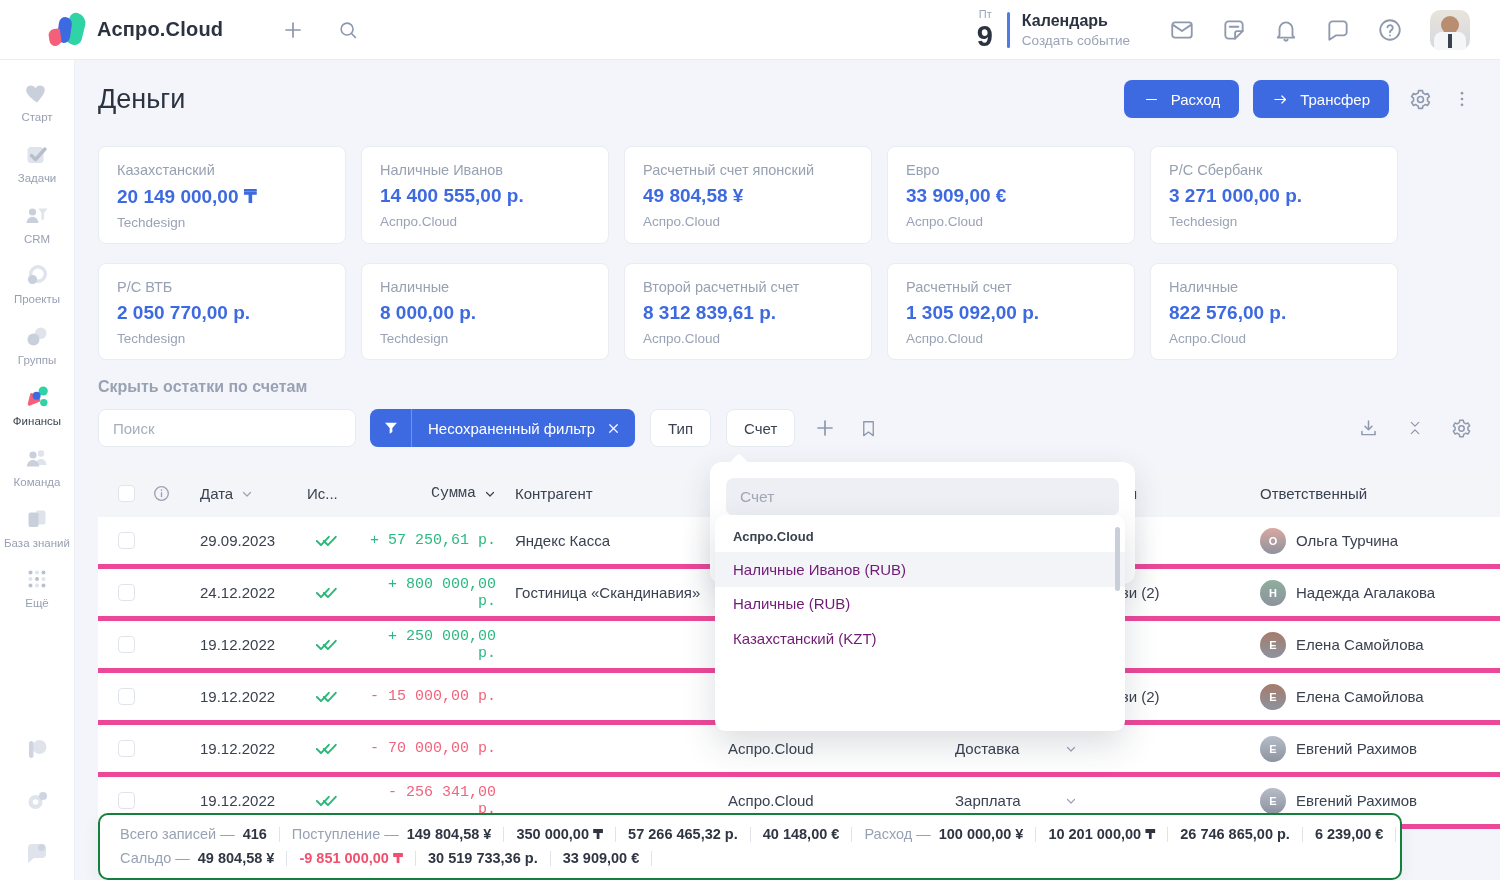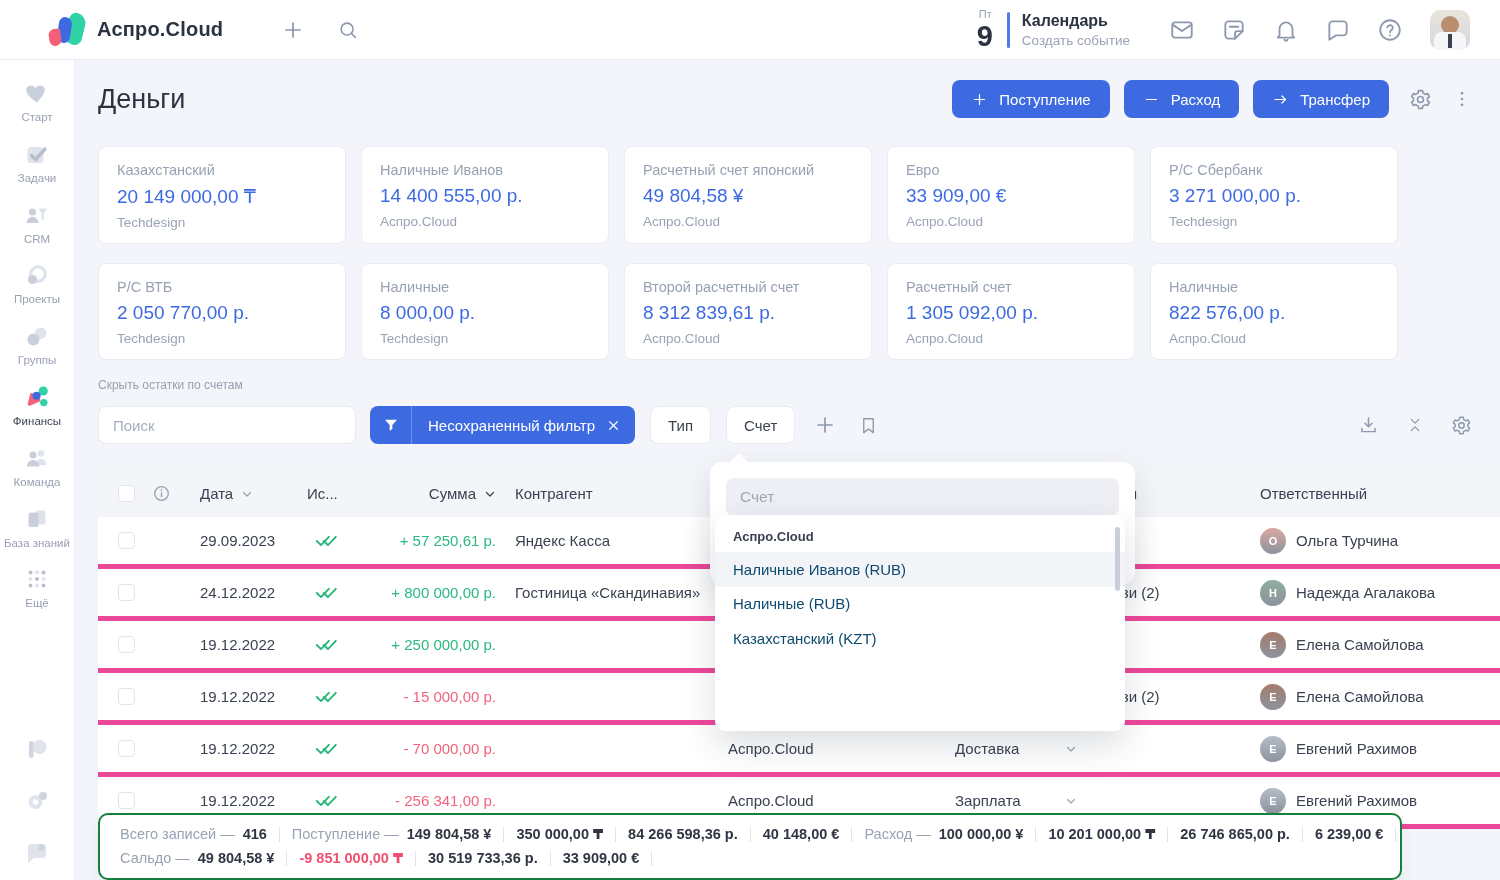--- a/index.html
+++ b/index.html
@@ -56,24 +56,24 @@
   .btn-primary { background:#3e6ae1; color:#fff; font-size:15px; height:38px; padding:0 19px;
     border-radius:8px; border:none; display:flex; align-items:center; gap:11px; cursor:pointer;
     font-family:inherit; }
   .icon-btn { color:#8e99ad; cursor:pointer; margin-left:6px; }
 
   
   .cards { margin:24px 0 0 23px; width:1300px; display:grid; grid-template-columns:repeat(5,1fr);
     gap:19px 15px; }
   .card { background:#fff; border:1px solid #e9ecf2; border-radius:8px; padding:15px 18px 13px; cursor:pointer; }
   .card .a-name { font-size:14.5px; color:#98a1b2; margin-bottom:7px; white-space:nowrap; overflow:hidden; }
-  .card .a-amount { font-size:19px; font-weight:normal; color:#3e6ae1; margin-bottom:7px; white-space:nowrap; }
+  .card .a-amount { font-size:19px; font-weight:bold; color:#3e6ae1; margin-bottom:7px; white-space:nowrap; }
   .card .a-org { font-size:13.5px; color:#9aa3b5; }
 
-  .hide-link { display:inline-block; margin:18px 0 0 23px; font-size:12px; color:#99a2b3; cursor:pointer; }
+  .hide-link { display:inline-block; margin:18px 0 0 23px; font-size:16px; color:#99a2b3; cursor:pointer;font-weight:bold; }
 
   
   .filter-row { display:flex; align-items:center; margin:13px 28px 0 23px; }
   .search-input { width:258px; height:38px; background:#fff; border:1px solid #e6eaf1; border-radius:8px;
     padding:0 14px; font-size:15px; color:#3a4150; font-family:inherit; outline:none; }
   .search-input::placeholder { color:#a6aebc; }
   .chip { height:38px; margin-left:14px; background:#3e6ae1; border-radius:8px; display:flex;
     align-items:center; color:#fff; font-size:15px; cursor:pointer; overflow:hidden; }
   .chip .funnel-seg { width:42px; align-self:stretch; display:flex; align-items:center; justify-content:center;
     border-right:1px solid rgba(255,255,255,.28); }
@@ -93,21 +93,21 @@
     grid-template-columns:46px 34px 112px 74px 146px 212px 228px 145px 145px 1fr;
     align-items:center; }
   .t-head { height:47px; background:#f4f5f9; font-size:15px; color:#3a4150; }
   .t-row { height:52px; background:#fff; border-bottom:5px solid #ec4899; font-size:15px; color:#3a4150; cursor:pointer; }
   .cbx { width:17px; height:17px; border:1.5px solid #e0e4ec; border-radius:4px; background:#fff;
     margin-left:20px; cursor:pointer; }
   .c-info { display:flex; justify-content:center; color:#9aa3b5; }
   .c-date { padding-left:22px; display:flex; align-items:center; gap:8px; }
   .c-date .sort { color:#9aa3b5; }
   .c-src { display:flex; justify-content:center; }
-  .c-amt { text-align:right; padding-right:14px; display:flex; justify-content:flex-end; align-items:center; gap:8px; }
+  .c-amt { text-align:right; padding-right:14px; display:flex; justify-content:flex-end; align-items:center; gap:8px;font-family:Liberation Mono, monospace; }
   .c-amt.pos { color:#2bb981; }
   .c-amt.neg { color:#f2637d; }
   .c-party { padding-left:5px; white-space:nowrap; overflow:hidden; }
   .c-acc { padding-left:6px; white-space:nowrap; }
   .c-cat { display:flex; align-items:center; justify-content:space-between; padding:0 18px 0 5px; }
   .c-cat .chev { color:#9aa3b5; }
   .c-links { white-space:nowrap; }
   .c-resp { display:flex; align-items:center; gap:10px; padding-left:20px; white-space:nowrap; }
   .r-avatar { width:26px; height:26px; border-radius:50%; color:#fff; font-size:11px; font-weight:bold;
     display:flex; align-items:center; justify-content:center; flex:none; }
@@ -115,21 +115,21 @@
   
   .popover { position:absolute; left:635px; top:402px; width:425px; height:122px; background:#fff;
     border-radius:12px; box-shadow:0 10px 30px rgba(40,50,70,.14); z-index:40; }
   .popover::before { content:""; position:absolute; top:-6px; left:22px; width:14px; height:14px;
     background:#fff; transform:rotate(45deg); border-radius:3px; }
   .pop-input { margin:16px; height:38px; background:#edeff4; border-radius:8px; display:flex;
     align-items:center; padding:0 14px; color:#a0a8b8; font-size:15.5px; cursor:text; }
   .dd-list { position:absolute; left:640px; top:455px; width:410px; height:216px; background:#fff;
     border-radius:10px; box-shadow:0 14px 34px rgba(40,50,70,.16); z-index:50; padding-top:5px; overflow:hidden; }
   .dd-group { font-size:13px; font-weight:bold; color:#3a4150; padding:9px 18px 8px; }
-  .dd-item { font-size:15px; color:#0c4a6e; padding:0 18px; height:34.5px; display:flex; align-items:center; cursor:pointer; }
+  .dd-item { font-size:15px; color:#701a75; padding:0 18px; height:34.5px; display:flex; align-items:center; cursor:pointer; }
   .dd-item.hl { background:#f2f4f7; }
   .dd-scroll { position:absolute; right:5px; top:12px; width:5px; height:64px; border-radius:3px; background:#c9ced8; }
 
   
   .summary { position:absolute; left:23px; top:753px; width:1304px; background:#fff;
     border:2px solid #15803d; border-radius:10px; z-index:60; padding:7px 20px 8px;
     box-shadow:0 6px 18px rgba(40,50,70,.06); }
   .sum-row { display:flex; align-items:center; height:24px; font-size:14.5px; white-space:nowrap; }
   .sum-lbl { color:#99a2b3; margin-right:8px; }
   .sum-val { color:#2f3542; font-weight:bold; }
@@ -329,28 +329,20 @@
         </span>
       </div>
     </div>
   </nav>
 
 <div class="main">
 
   <div class="page-head">
     <h1 class="page-title">Деньги</h1>
     <div class="head-actions" id="head-actions">
-      <button class="btn-primary">
-          <span>
-            <svg width="17" height="17" viewBox="0 0 24 24" fill="none" stroke="currentColor" stroke-width="1.7" stroke-linecap="round" stroke-linejoin="round">
-              <path d="M12 5v14M5 12h14"></path>
-            </svg>
-          </span>
-          <span>Поступление</span>
-        </button>
         <button class="btn-primary">
           <span>
             <svg width="17" height="17" viewBox="0 0 24 24" fill="none" stroke="currentColor" stroke-width="1.7" stroke-linecap="round" stroke-linejoin="round">
               <path d="M5 12h14"></path>
             </svg>
           </span>
           <span>Расход</span>
         </button>
         <button class="btn-primary">
           <span>
@@ -670,21 +662,21 @@
   <div class="summary">
     <div class="sum-row" id="sum-row-1">
         <span class="sum-lbl">Всего записей —</span>
         <span class="sum-val">416</span>
         <span class="sum-sep"></span>
         <span class="sum-lbl">Поступление —</span>
         <span class="sum-val">149 804,58 ¥</span>
         <span class="sum-sep"></span>
         <span class="sum-val">350 000,00 ₸</span>
         <span class="sum-sep"></span>
-        <span class="sum-val">84 266 598,36 р.</span>
+        <span class="sum-val">57 266 465,32 р.</span>
         <span class="sum-sep"></span>
         <span class="sum-val">40 148,00 €</span>
         <span class="sum-sep"></span>
         <span class="sum-lbl">Расход —</span>
         <span class="sum-val">100 000,00 ¥</span>
         <span class="sum-sep"></span>
         <span class="sum-val">10 201 000,00 ₸</span>
         <span class="sum-sep"></span>
         <span class="sum-val">26 746 865,00 р.</span>
         <span class="sum-sep"></span>

